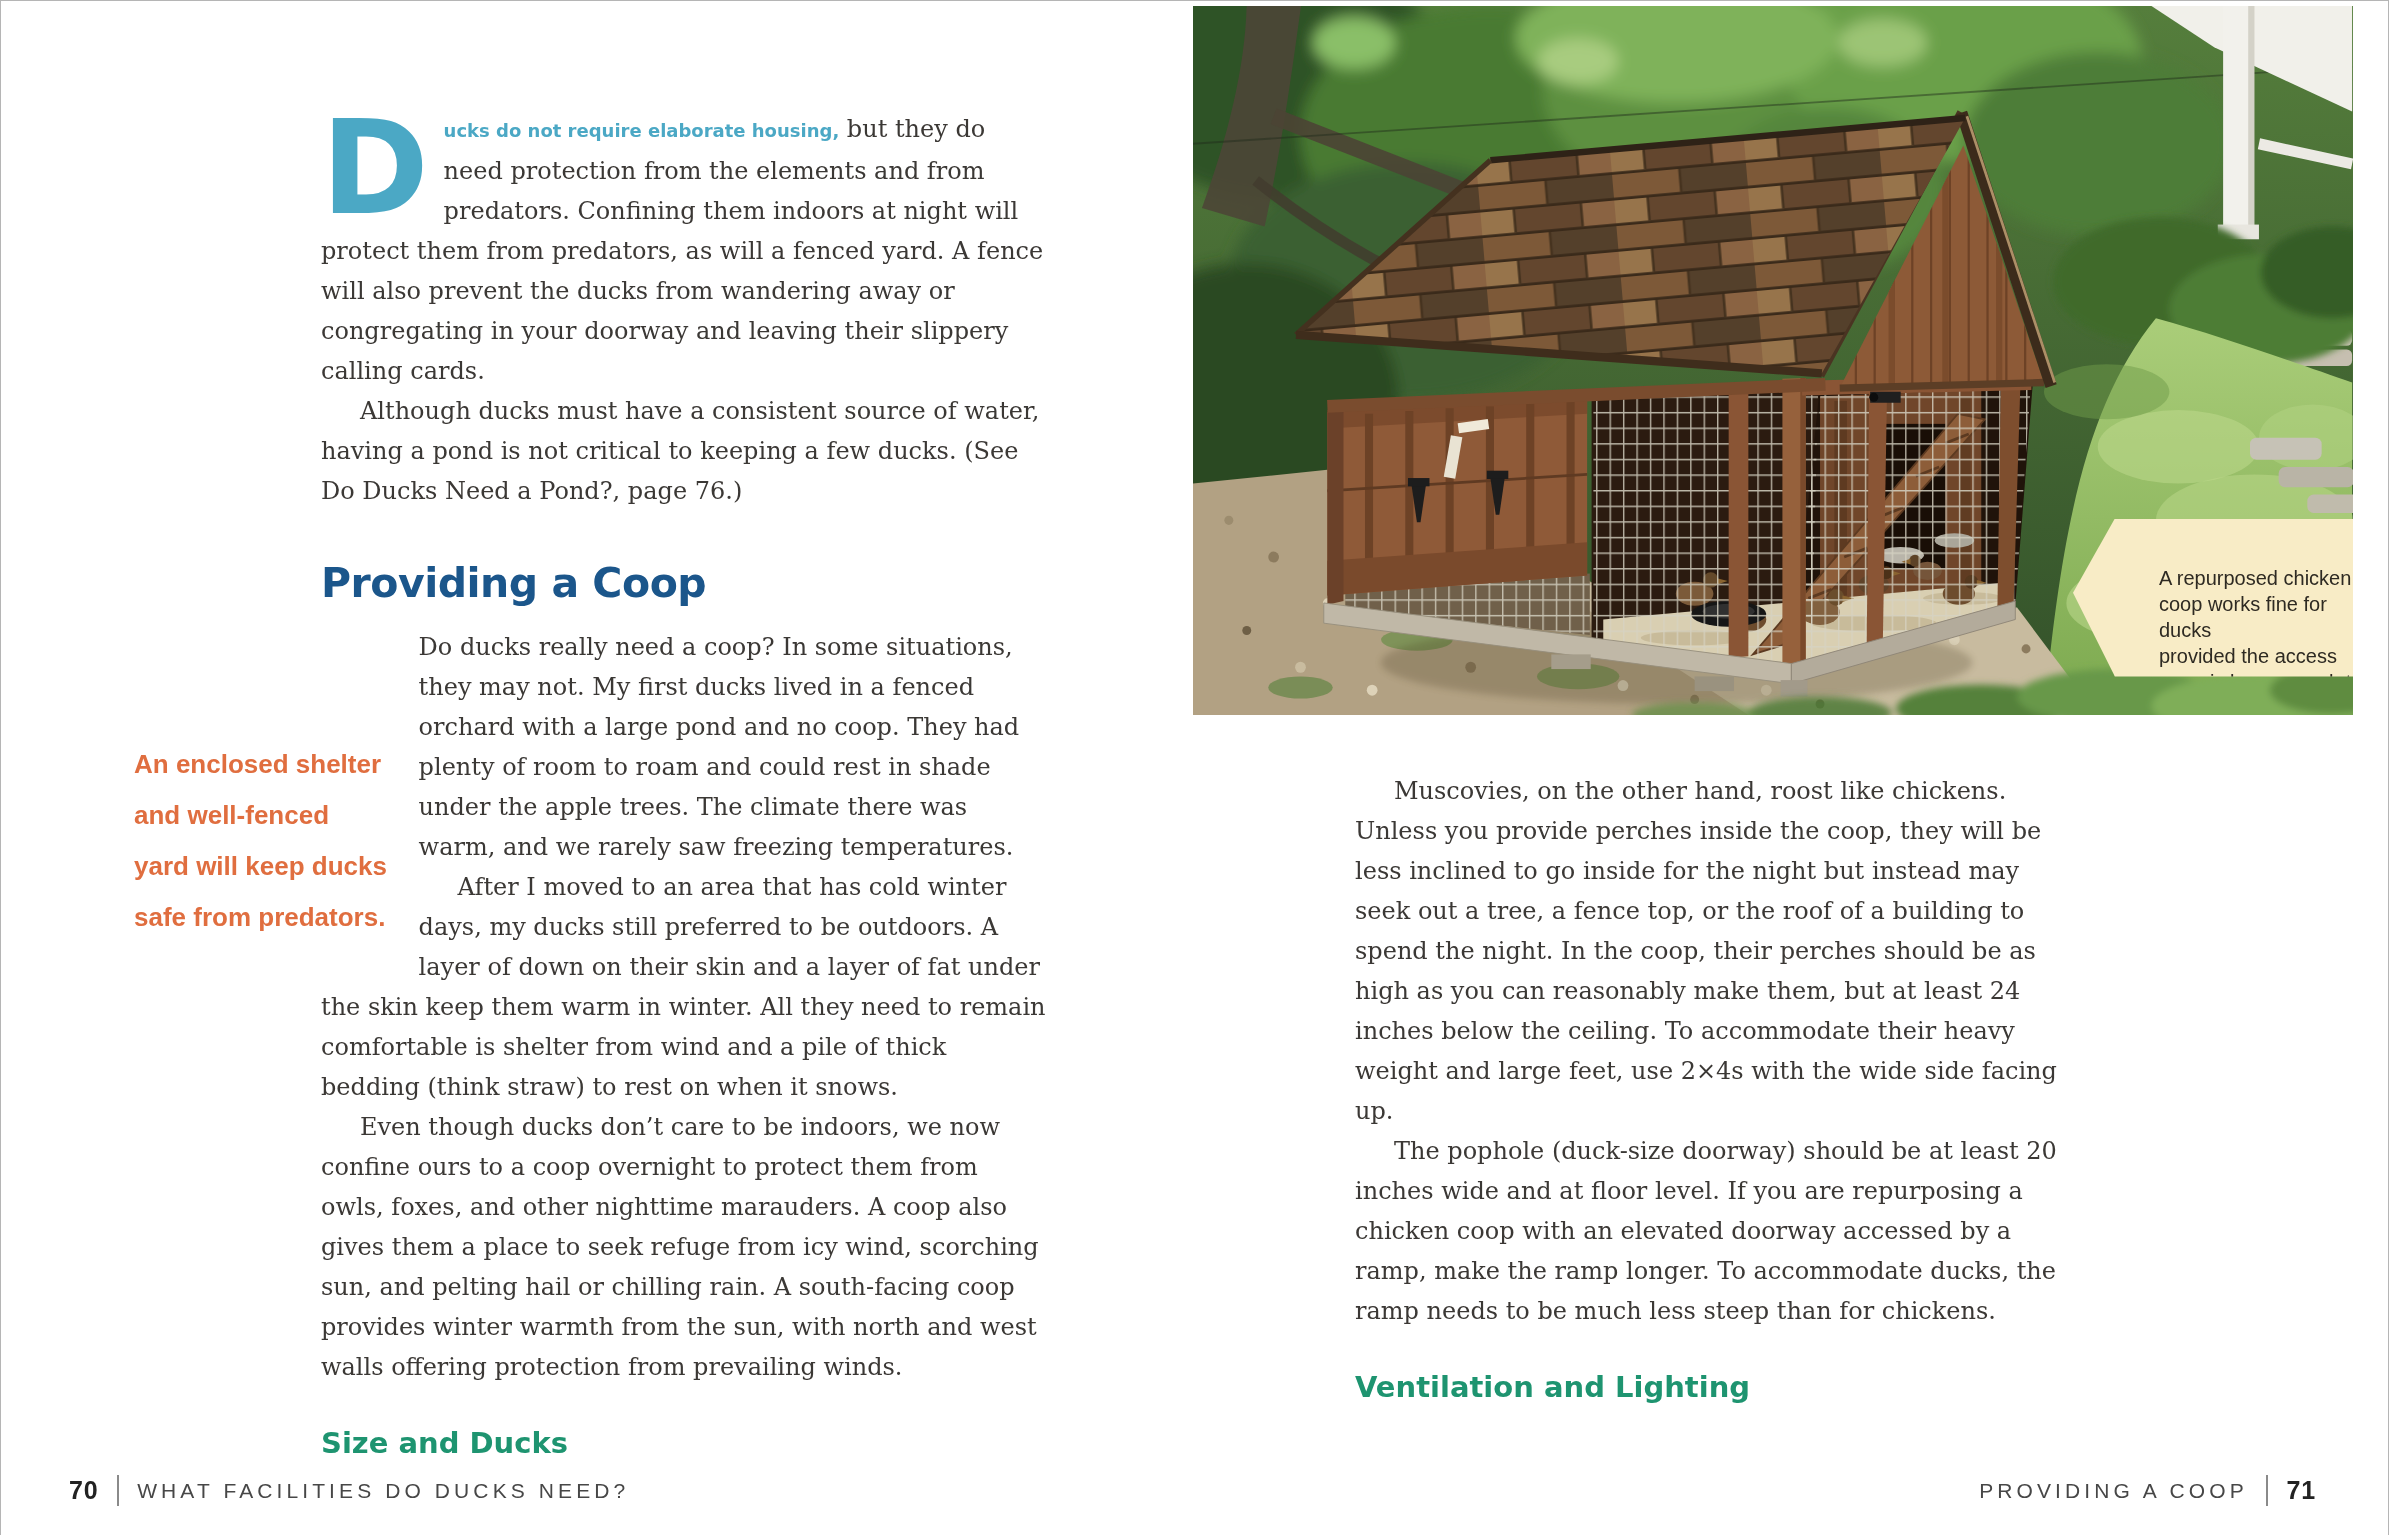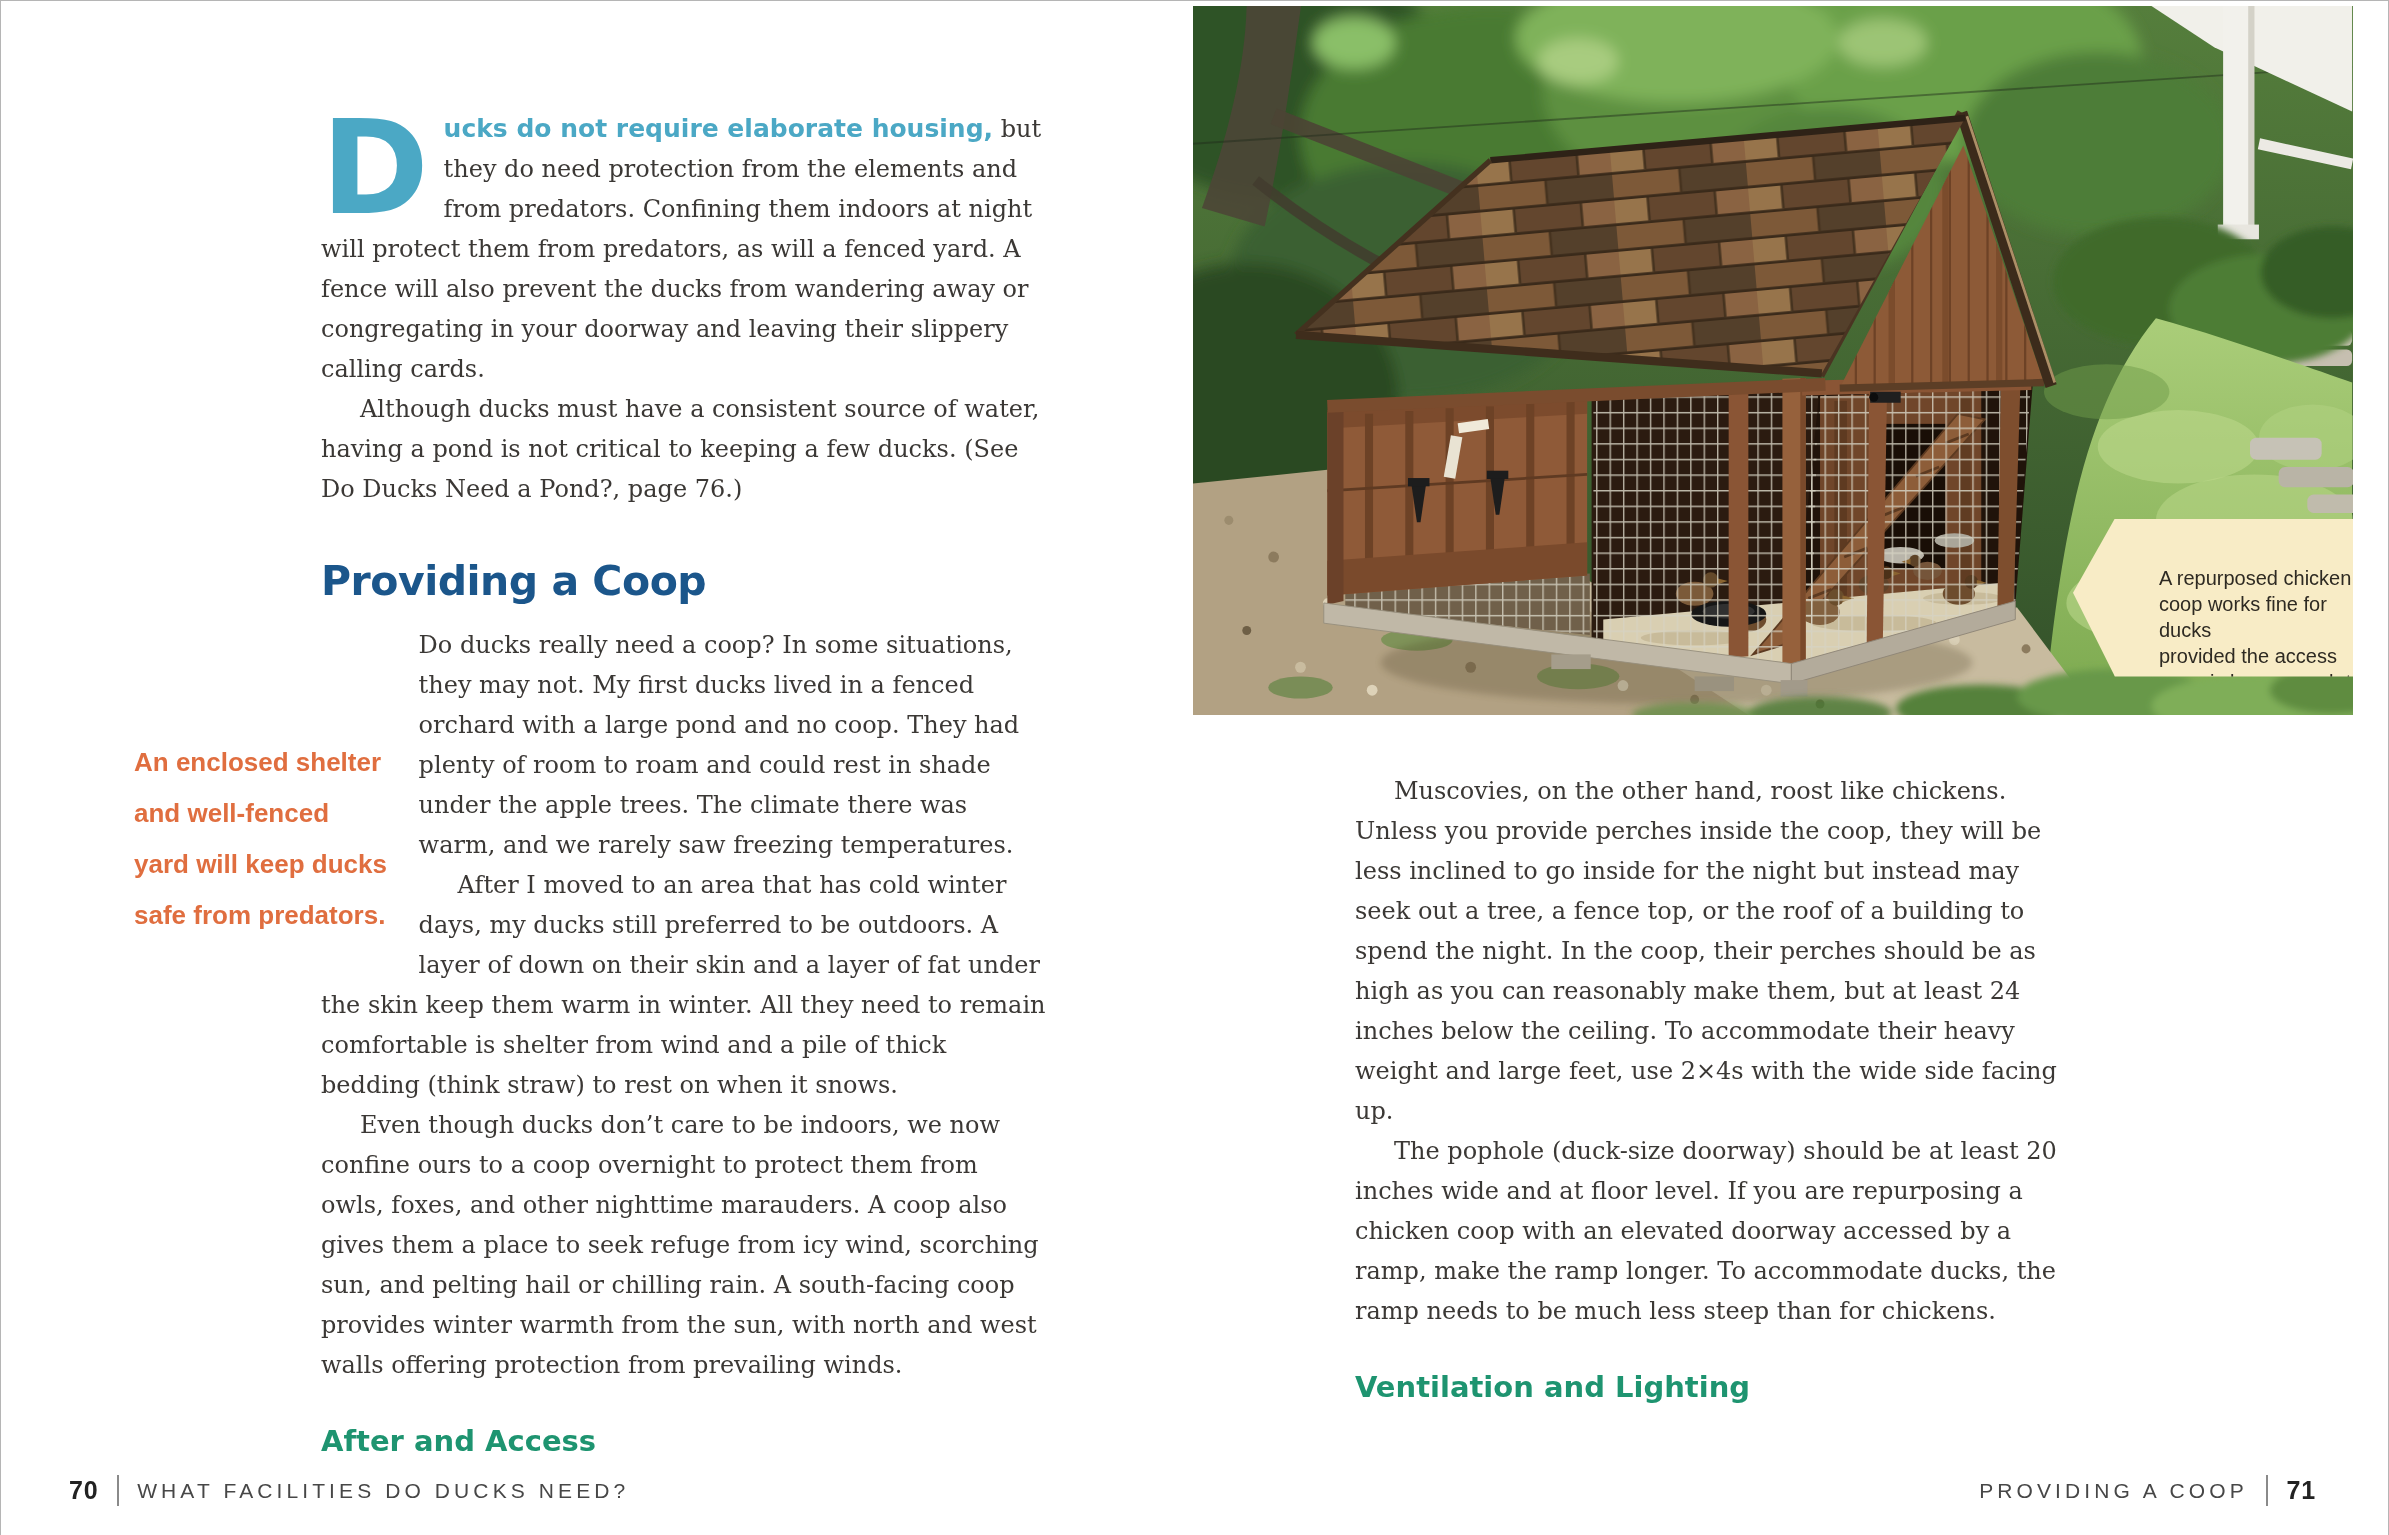--- a/index.html
+++ b/index.html
@@ -10,21 +10,21 @@
   }
   
   .left-col  { position:absolute; left:320px; top:108px;  width:726px; }
   .right-col { position:absolute; left:1354px; top:770px; width:726px; }
   p.body { margin:0; font-size:24px; line-height:40px; text-align:left; color:#3b3835; }
   p.indent { text-indent:39px; }
   .dropcap {
     float:left; font-family:"DejaVu Sans", sans-serif; font-weight:bold;
     font-size:130px; line-height:96px; margin:11px 14.7px 3.7px 0; color:#4BA8C5;
   }
-  .leadin { font-family:"DejaVu Sans", sans-serif; font-weight:bold; font-size:25px; color:#4BA8C5; }
+  .leadin { font-family:"DejaVu Sans", sans-serif; font-weight:bold; font-size:18px; color:#4BA8C5; }
   h2.section {
     font-family:"DejaVu Sans", sans-serif; font-weight:bold; font-size:41px;
     color:#1B568B; margin:48px 0 20px 0; letter-spacing:-0.5px;
   }
   h3.subsection {
     font-family:"DejaVu Sans", sans-serif; font-weight:bold; font-size:29px;
     color:#1E9470; margin:39px 0 9.2px 0;
   }
   .pullquote {
     float:left; width:257px; margin:112px 27.6px 9.2px -187px;
@@ -65,21 +65,21 @@
 
     <h2 class="section">Providing a Coop</h2>
 
     <p class="body">
       <span class="pullquote">An enclosed shelter and well-fenced yard will keep ducks safe from predators.</span>
       <span>Do ducks really need a coop? In some situations, they may not. My first ducks lived in a fenced orchard with a large pond and no coop. They had plenty of room to roam and could rest in shade under the apple trees. The climate there was warm, and we rarely saw freezing temperatures.</span>
     </p>
     <p class="body indent">After I moved to an area that has cold winter days, my ducks still preferred to be outdoors. A layer of down on their skin and a layer of fat under the skin keep them warm in winter. All they need to remain comfortable is shelter from wind and a pile of thick bedding (think straw) to rest on when it snows.</p>
     <p class="body indent">Even though ducks don’t care to be indoors, we now confine ours to a coop overnight to protect them from owls, foxes, and other nighttime marauders. A coop also gives them a place to seek refuge from icy wind, scorching sun, and pelting hail or chilling rain. A south-facing coop provides winter warmth from the sun, with north and west walls offering protection from prevailing winds.</p>
 
-    <h3 class="subsection">After and Access</h3>
+    <h3 class="subsection">Size and Ducks</h3>
 
   </div>
 
   <div class="right-col">
     <p class="body indent">Muscovies, on the other hand, roost like chickens. Unless you provide perches inside the coop, they will be less inclined to go inside for the night but instead may seek out a tree, a fence top, or the roof of a building to spend the night. In the coop, their perches should be as high as you can reasonably make them, but at least 24 inches below the ceiling. To accommodate their heavy weight and large feet, use 2×4s with the wide side facing up.</p>
     <p class="body indent">The pophole (duck-size doorway) should be at least 20 inches wide and at floor level. If you are repurposing a chicken coop with an elevated doorway accessed by a ramp, make the ramp longer. To accommodate ducks, the ramp needs to be much less steep than for chickens.</p>
     <h3 class="subsection">Ventilation and Lighting</h3>
 
   </div>
 

